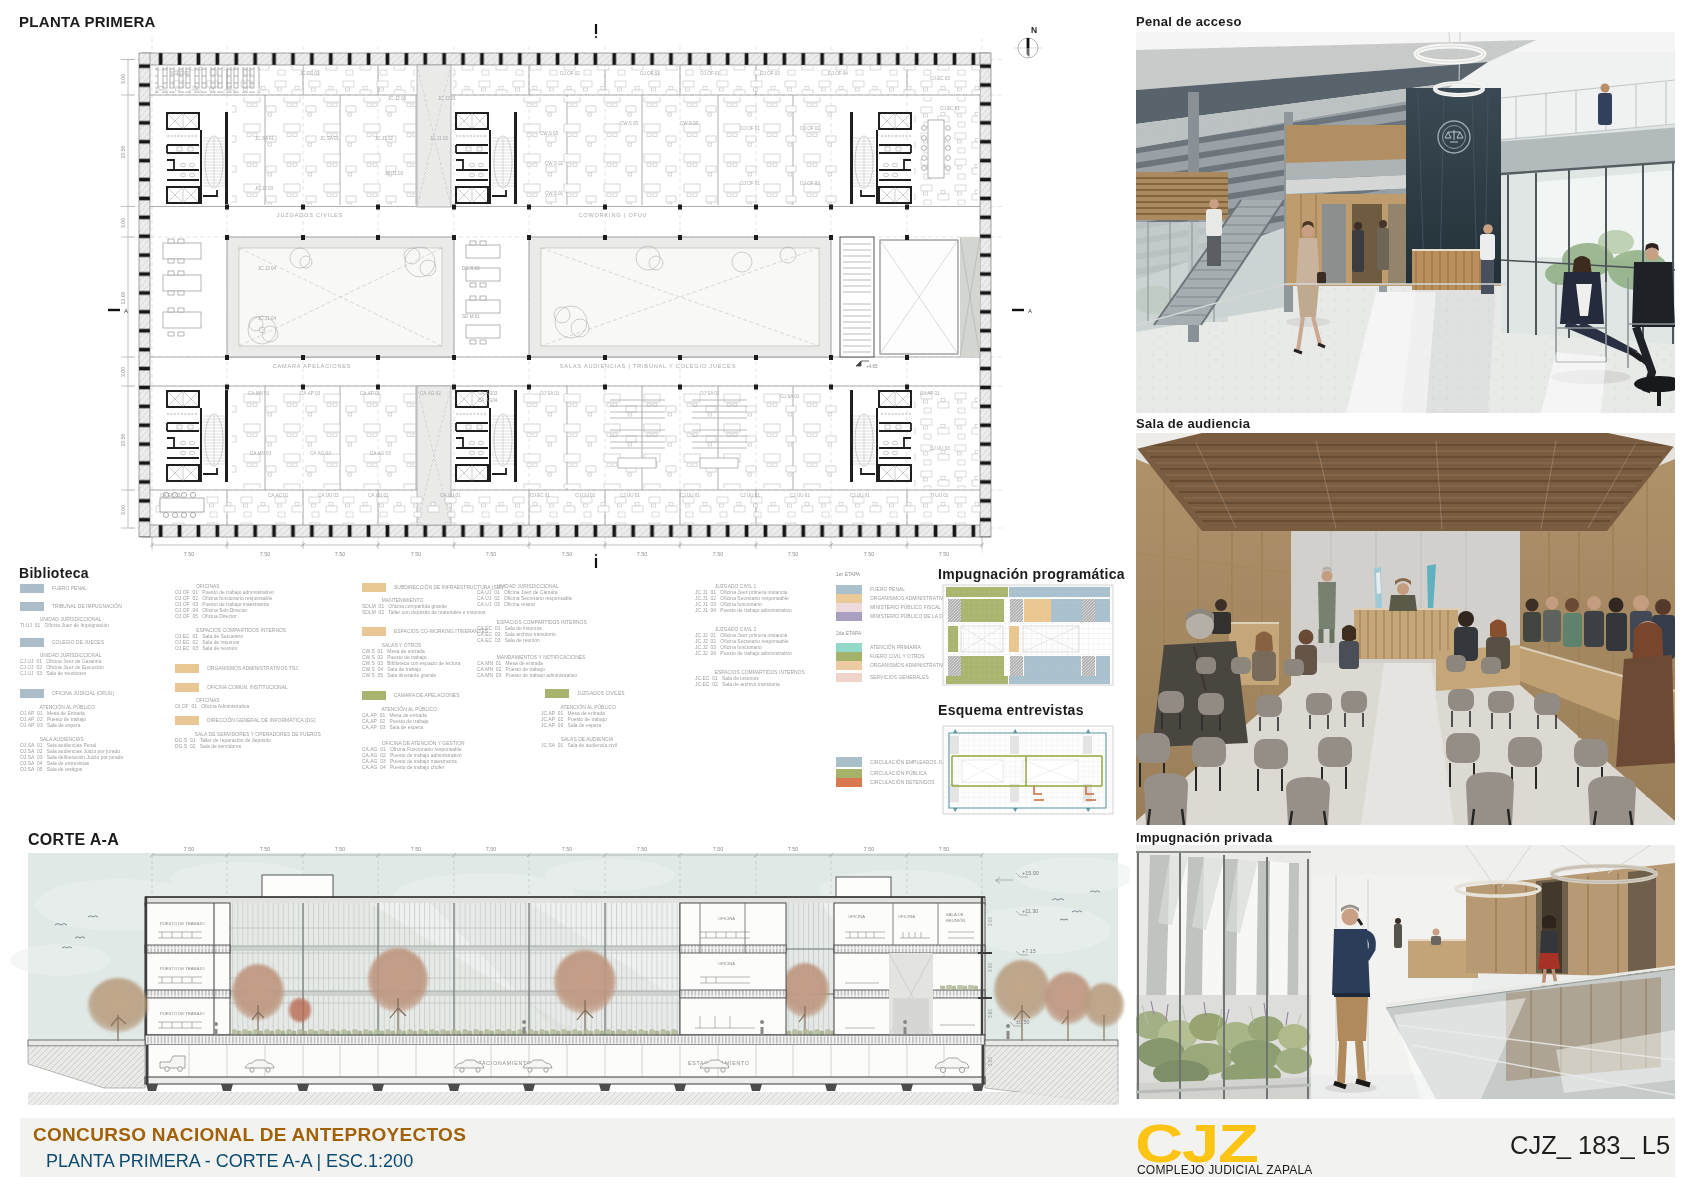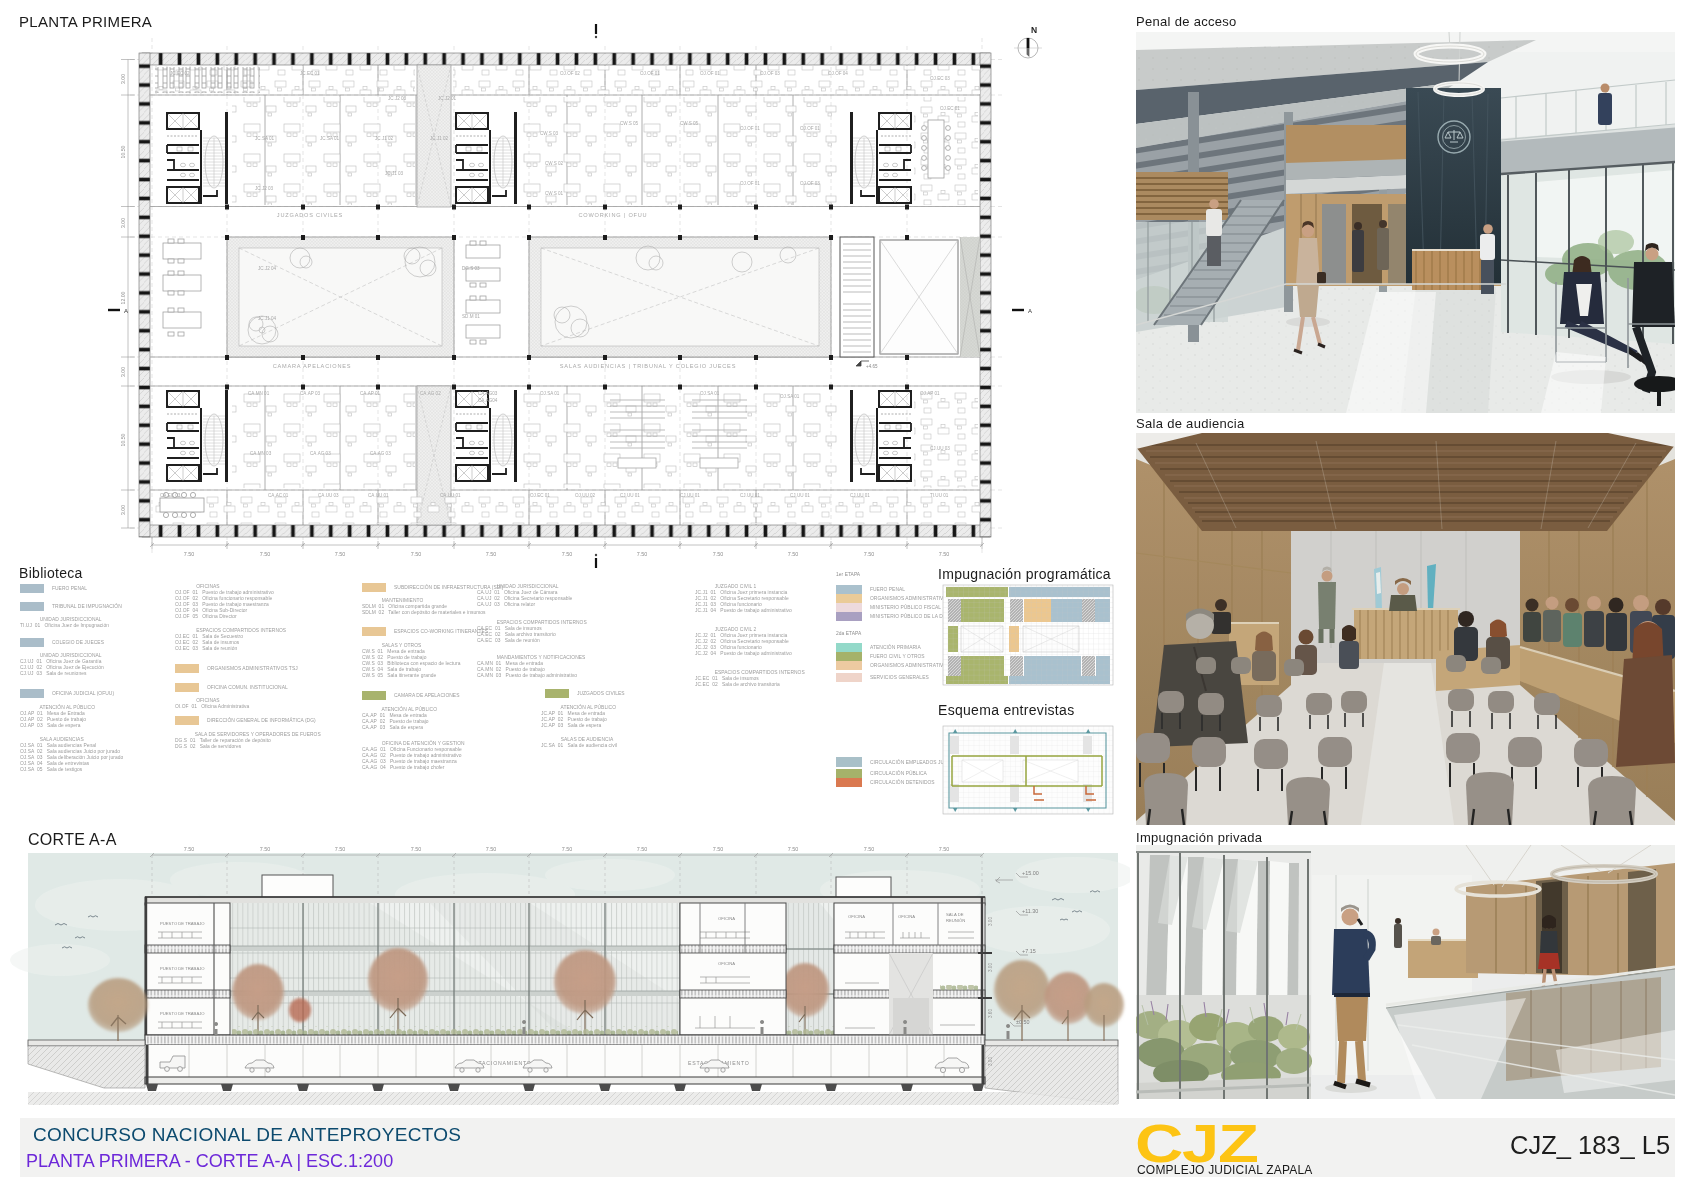--- a/index.html
+++ b/index.html
@@ -1,17 +1,17 @@
 <!DOCTYPE html>
 <html><head>
 <meta charset="utf-8">
 <style>
 html,body{margin:0;padding:0;width:1696px;height:1200px;background:#ffffff;font-family:"Liberation Sans",sans-serif;overflow:hidden}
 .abs{position:absolute}
-.ttl{color:#1b1b1b;font-weight:normal;letter-spacing:.3px}
+.ttl{color:#1b1b1b;font-weight:bold;letter-spacing:.3px}
 .lg{position:absolute;font-size:4.9px;line-height:6px;color:#9b9b9b;white-space:pre;letter-spacing:0.05px}
 </style>
 </head>
 <body>
 
 <div class="abs ttl" style="left:19px;top:13px;font-size:15px">PLANTA PRIMERA</div>
 
 <div class="abs ttl" style="left:1136px;top:14px;font-size:13px">Penal de acceso</div>
 
 <div class="abs ttl" style="left:1136px;top:416px;font-size:13px">Sala de audiencia</div>
@@ -21,23 +21,23 @@
 <div class="abs ttl" style="left:19px;top:565px;font-size:14px">Biblioteca</div>
 
 <div class="abs ttl" style="left:938px;top:566px;font-size:14px">Impugnación programática</div>
 
 <div class="abs ttl" style="left:938px;top:702px;font-size:14px">Esquema entrevistas</div>
 
 <div class="abs ttl" style="left:28px;top:831px;font-size:16px">CORTE A-A</div>
 
 <div class="abs" style="left:20px;top:1118px;width:1655px;height:59px;background:#f2f2f1"></div>
 
-<div class="abs ttl" style="left:33px;top:1124px;font-size:19px;color:#0c4a6e">CONCURSO NACIONAL DE ANTEPROYECTOS</div>
-
-<div class="abs" style="left:26px;top:1151px;font-size:18px;color:#6d28d9">PLANTA PRIMERA - CORTE A-A | ESC.1:200</div>
+<div class="abs ttl" style="left:33px;top:1124px;font-size:19px;color:#a16207">CONCURSO NACIONAL DE ANTEPROYECTOS</div>
+
+<div class="abs" style="left:46px;top:1151px;font-size:18px;color:#0c4a6e">PLANTA PRIMERA - CORTE A-A | ESC.1:200</div>
 
 <div class="abs" style="left:1135px;top:1112px;font-size:54px;font-weight:bold;color:#fdc414;letter-spacing:-1px;transform:scaleX(1.24);transform-origin:0 0">CJZ</div>
 
 <div class="abs" style="left:1137px;top:1163px;font-size:12px;color:#1a1a1a;letter-spacing:0.2px">COMPLEJO JUDICIAL ZAPALA</div>
 
 <div class="abs" style="left:1510px;top:1131px;font-size:25.5px;color:#1e1e1e;white-space:nowrap">CJZ_ 183_ L5</div>
 
 <svg class="abs" style="left:0;top:0" width="1130" height="575" viewBox="0 0 1130 575">
 <defs>
 <pattern id="wallH" width="18.9" height="12" patternUnits="userSpaceOnUse">

